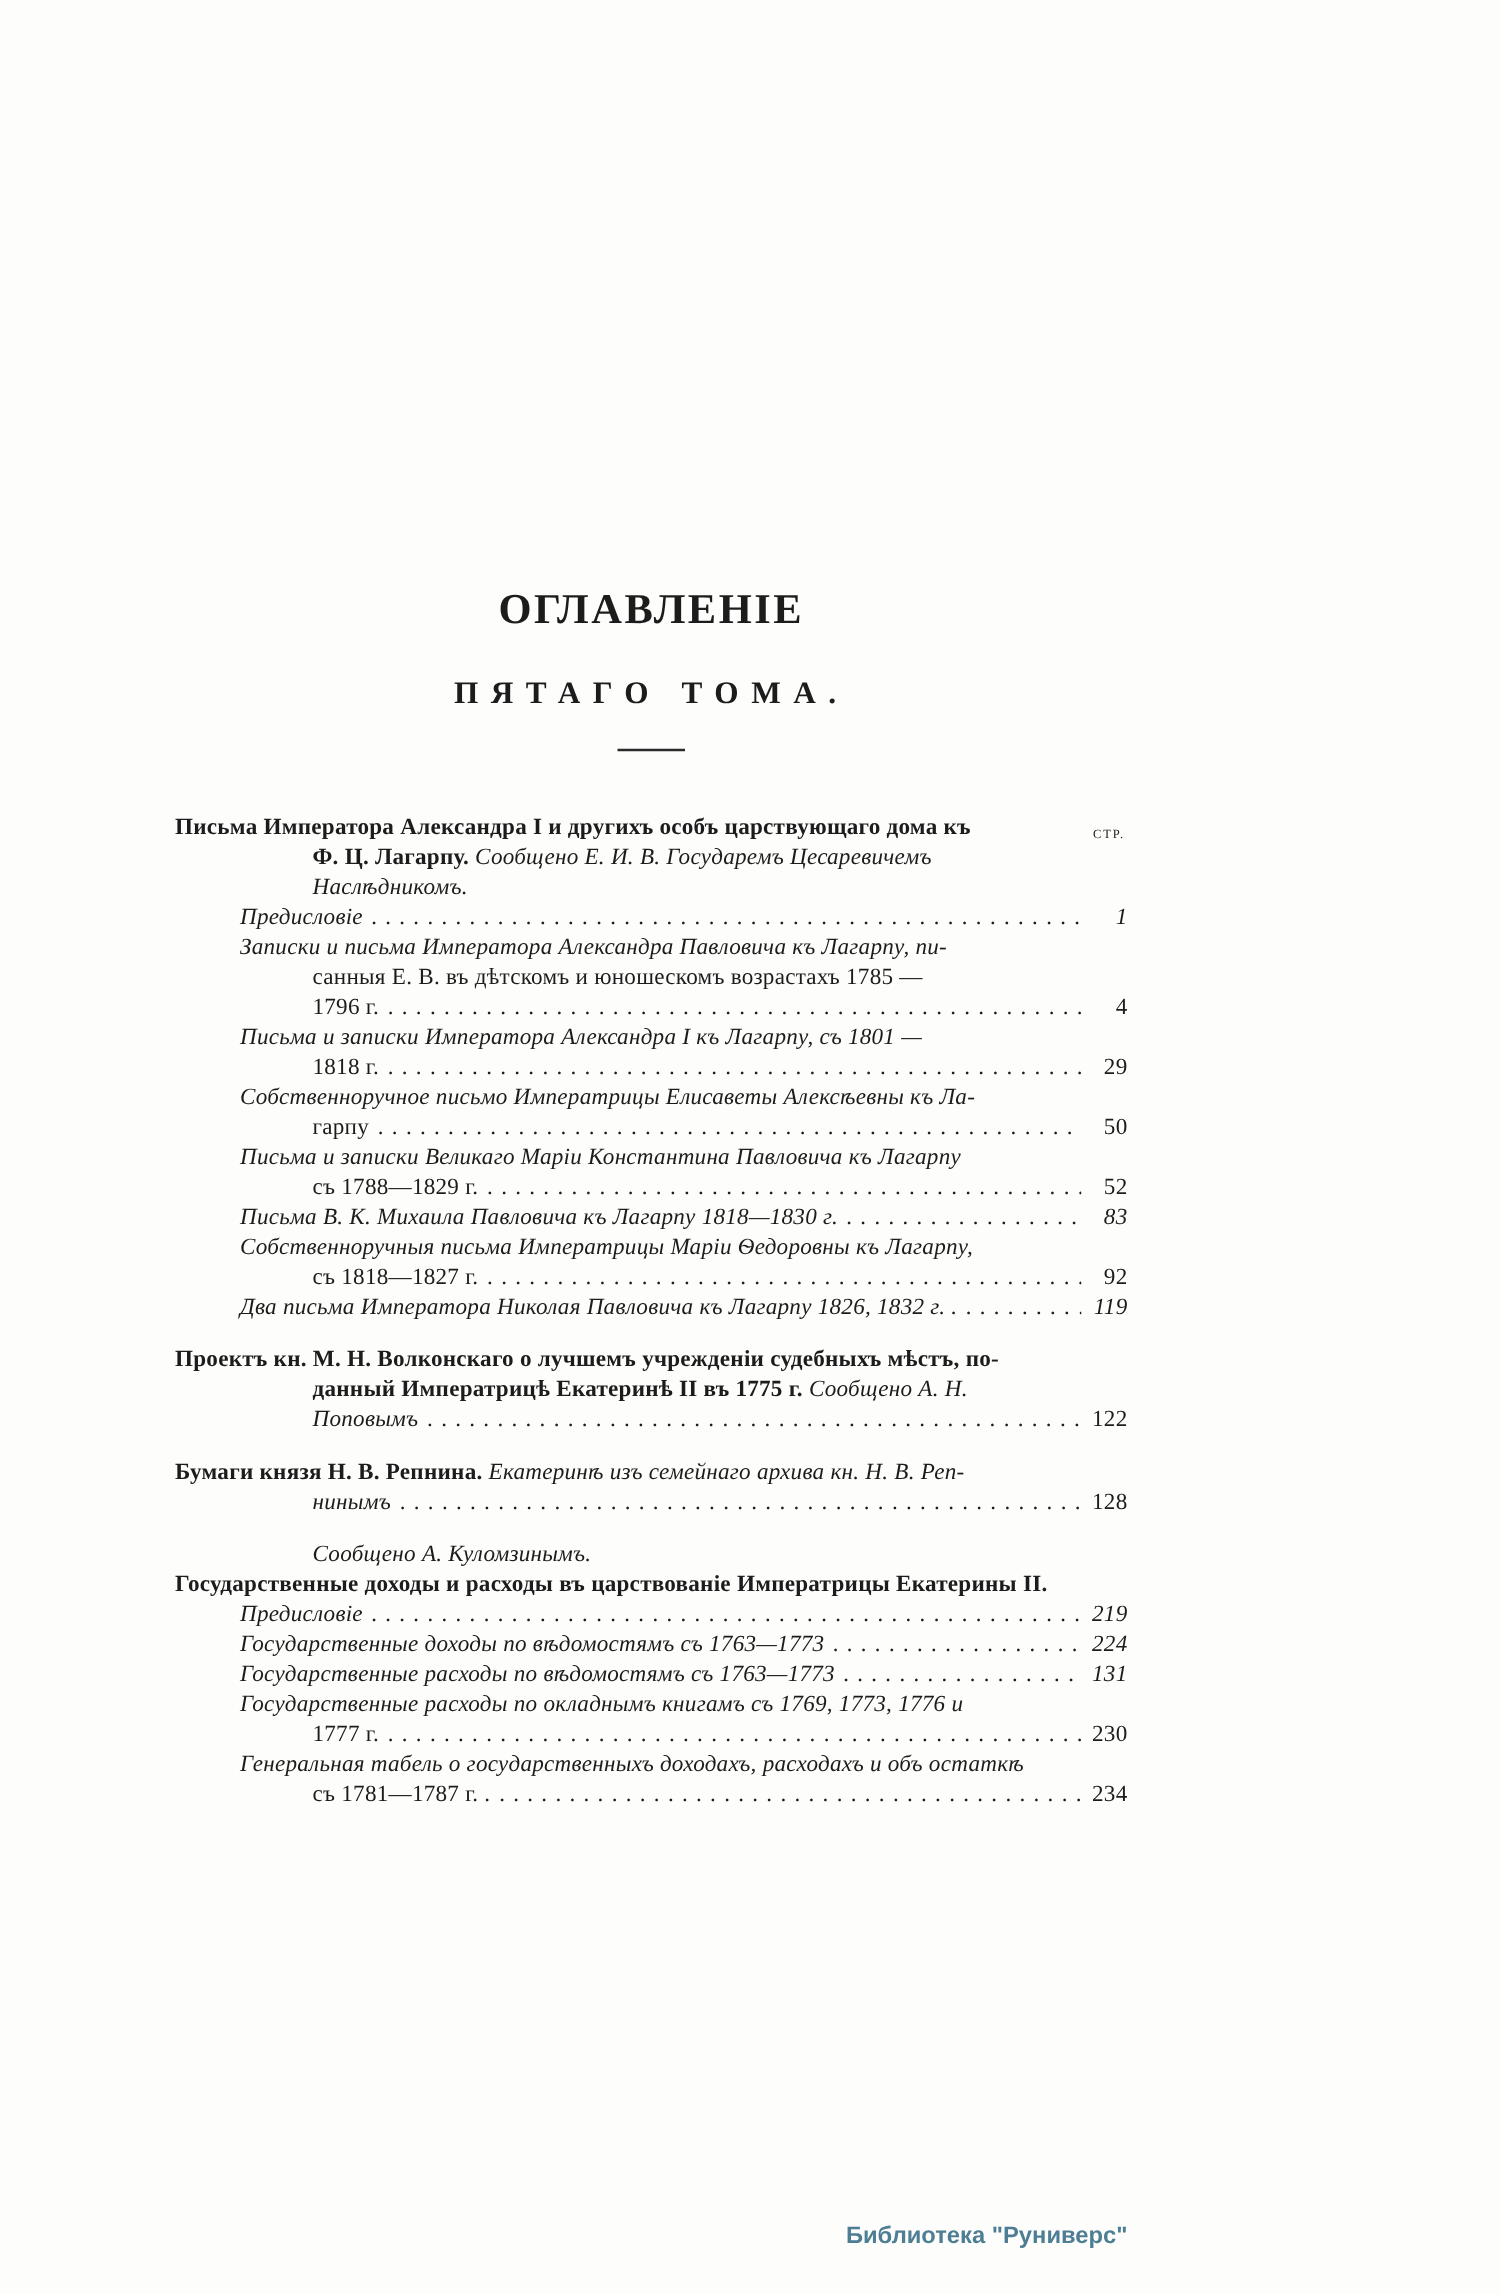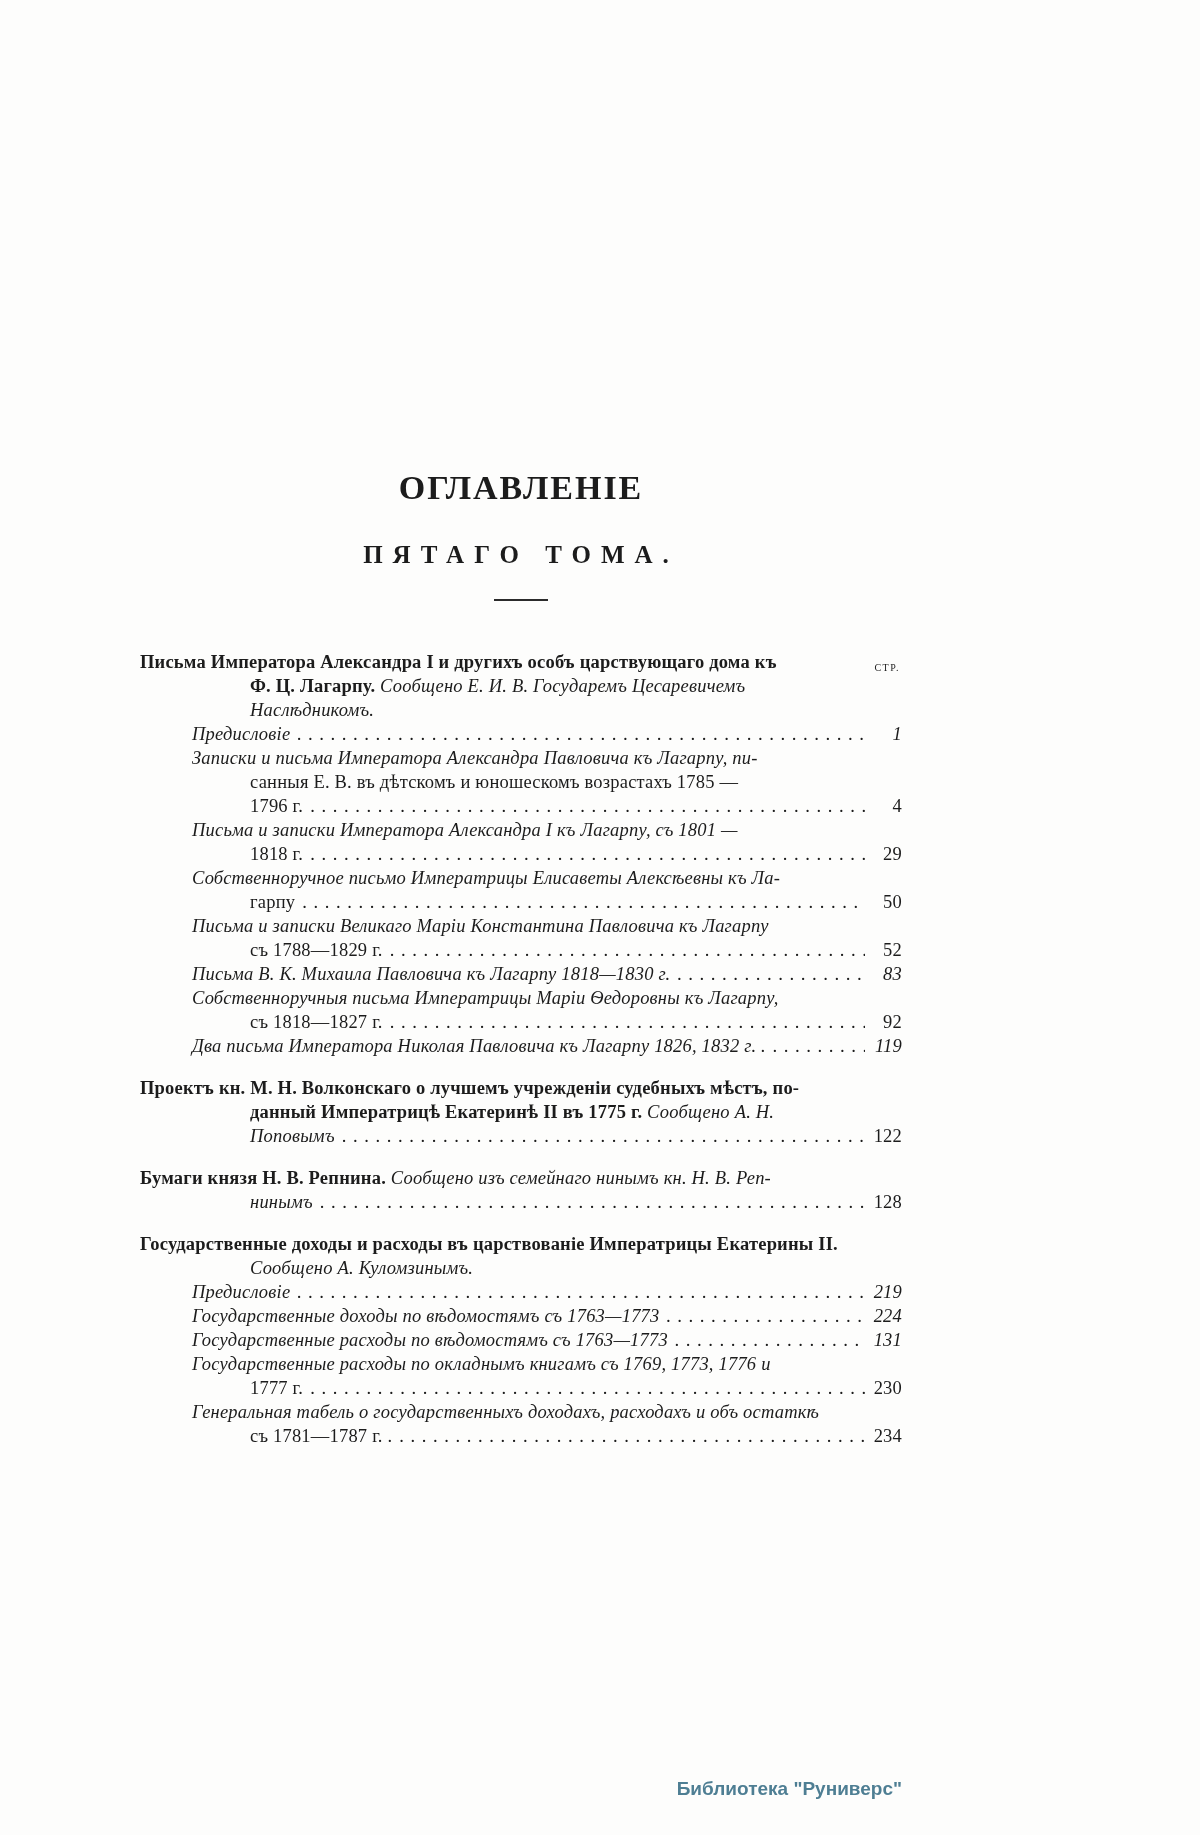--- a/index.html
+++ b/index.html
@@ -199,34 +199,34 @@
             <span class="txt"><span class="bold">данный Императрицѣ Екатеринѣ II въ 1775 г. </span><span class="italic">Сообщено А. Н.</span></span>
           </div>
           <div class="line h2">
             <span class="txt"><span class="italic">Поповымъ</span></span>
             <span class="leader"></span>
             <span class="pagenum">122</span>
           </div>
         </div>
         <div class="entry">
           <div class="line h1">
-            <span class="txt"><span class="bold">Бумаги князя Н. В. Репнина. </span><span class="italic">Сообщено изъ семейнаго нинымъ кн. Н. В. Реп-</span></span>
+            <span class="txt"><span class="bold">Бумаги князя Н. В. Репнина. </span><span class="italic">Екатеринѣ изъ семейнаго архива кн. Н. В. Реп-</span></span>
           </div>
           <div class="line h2">
             <span class="txt"><span class="italic">нинымъ</span></span>
             <span class="leader"></span>
             <span class="pagenum">128</span>
           </div>
         </div>
         <div class="entry">
+          <div class="line h2">
+            <span class="txt"><span class="italic">Сообщено А. Куломзинымъ.</span></span>
+          </div>
           <div class="line h1">
             <span class="txt"><span class="bold">Государственные доходы и расходы въ царствованіе Императрицы Екатерины II.</span></span>
-          </div>
-          <div class="line h2">
-            <span class="txt"><span class="italic">Сообщено А. Куломзинымъ.</span></span>
           </div>
           <div class="line item">
             <span class="txt"><span class="plain">Предисловіе</span></span>
             <span class="leader"></span>
             <span class="pagenum">219</span>
           </div>
           <div class="line item">
             <span class="txt"><span class="plain">Государственные доходы по вѣдомостямъ съ 1763—1773</span></span>
             <span class="leader"></span>
             <span class="pagenum">224</span>

